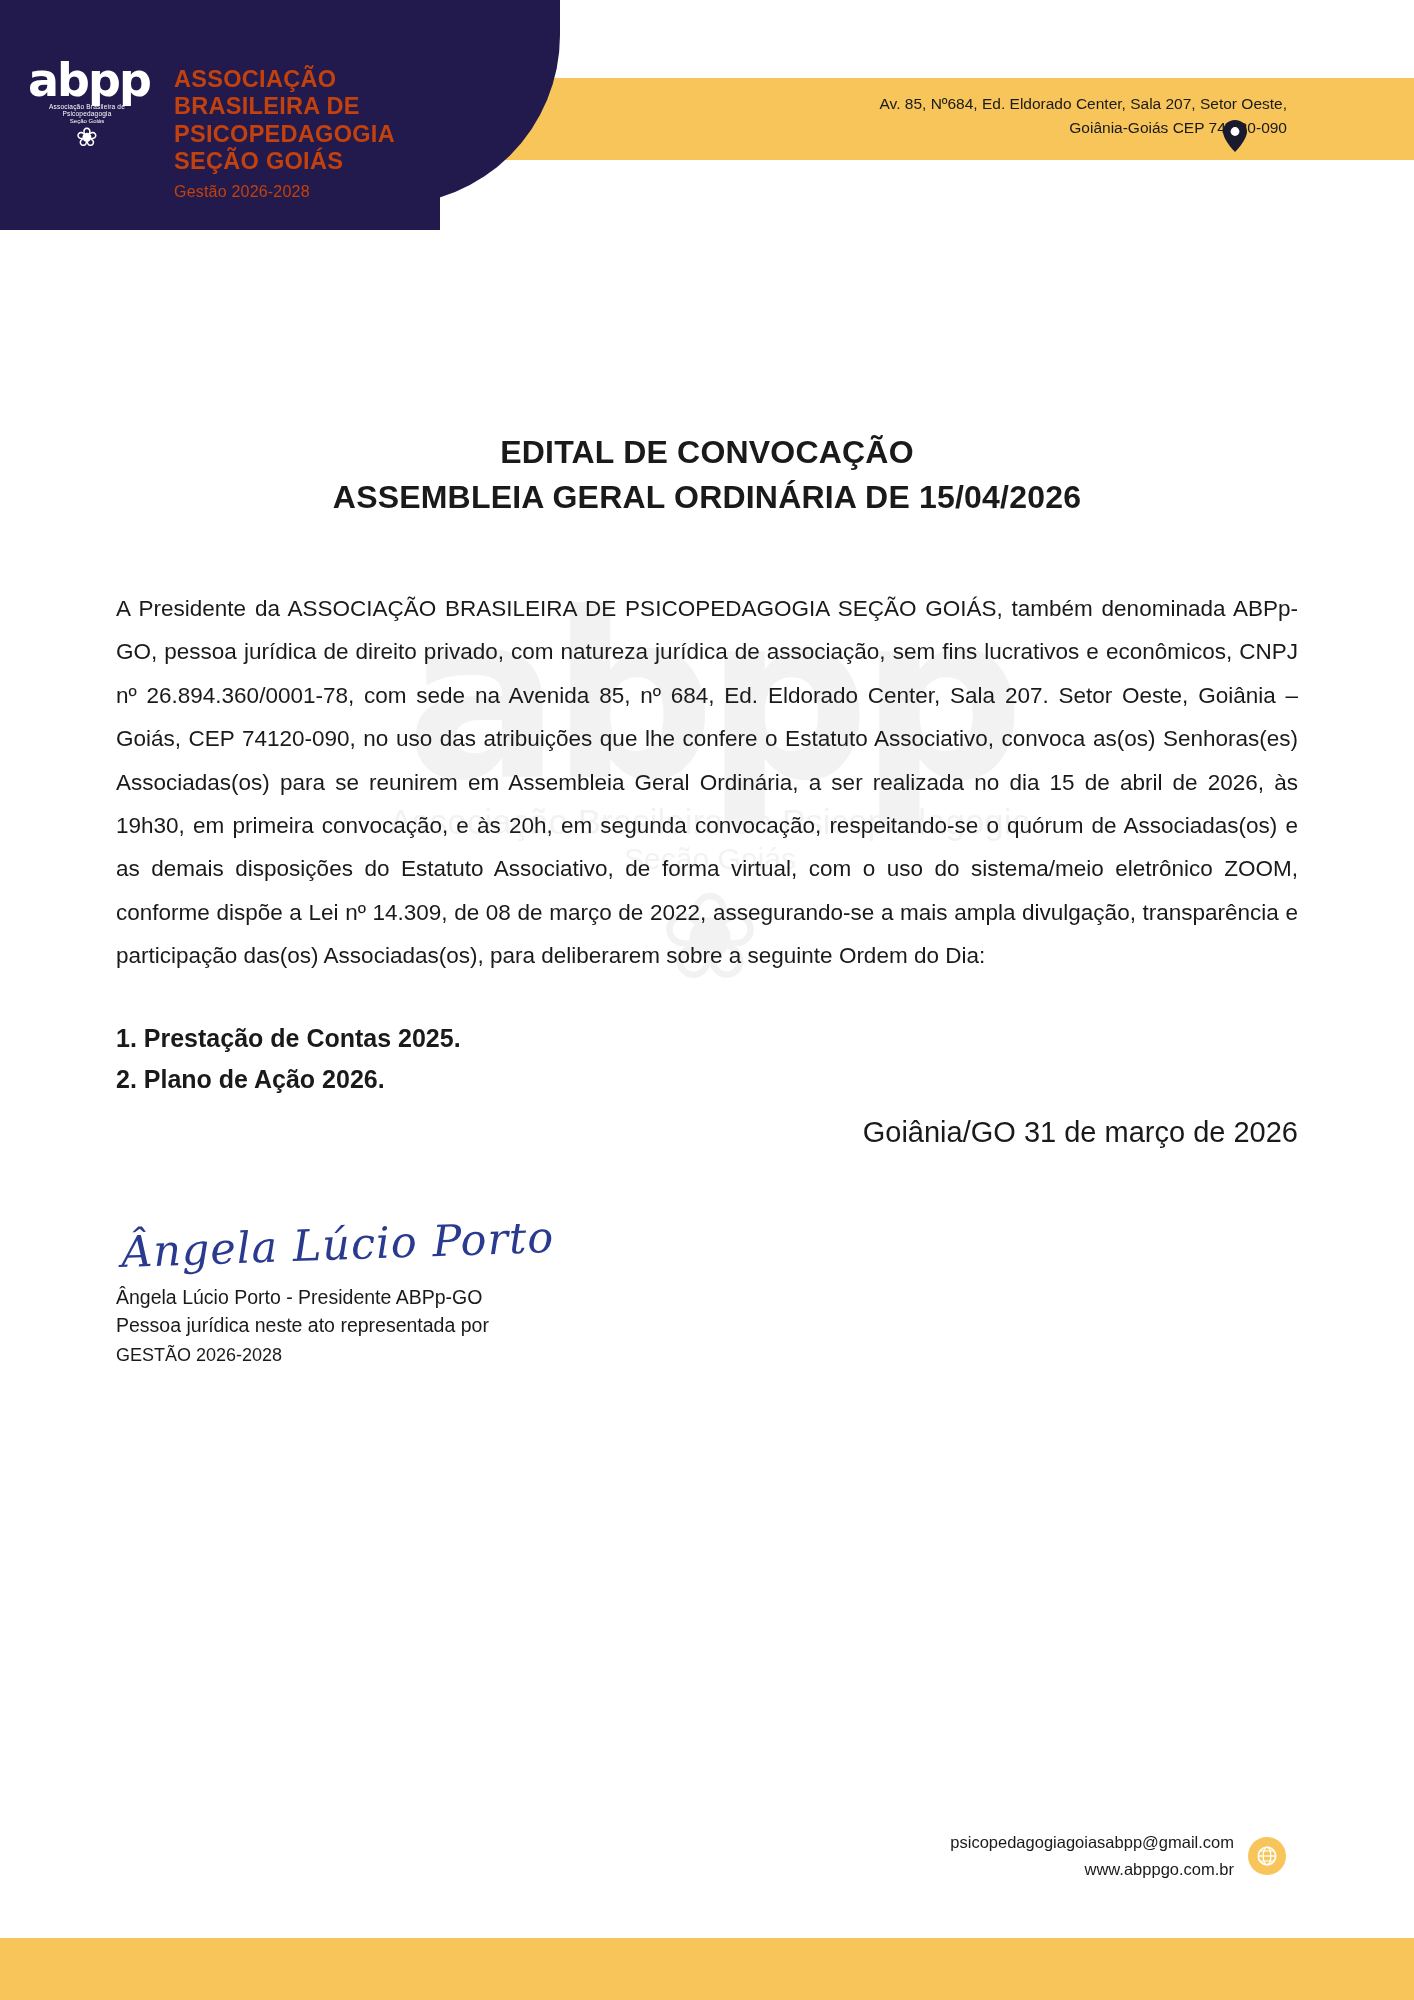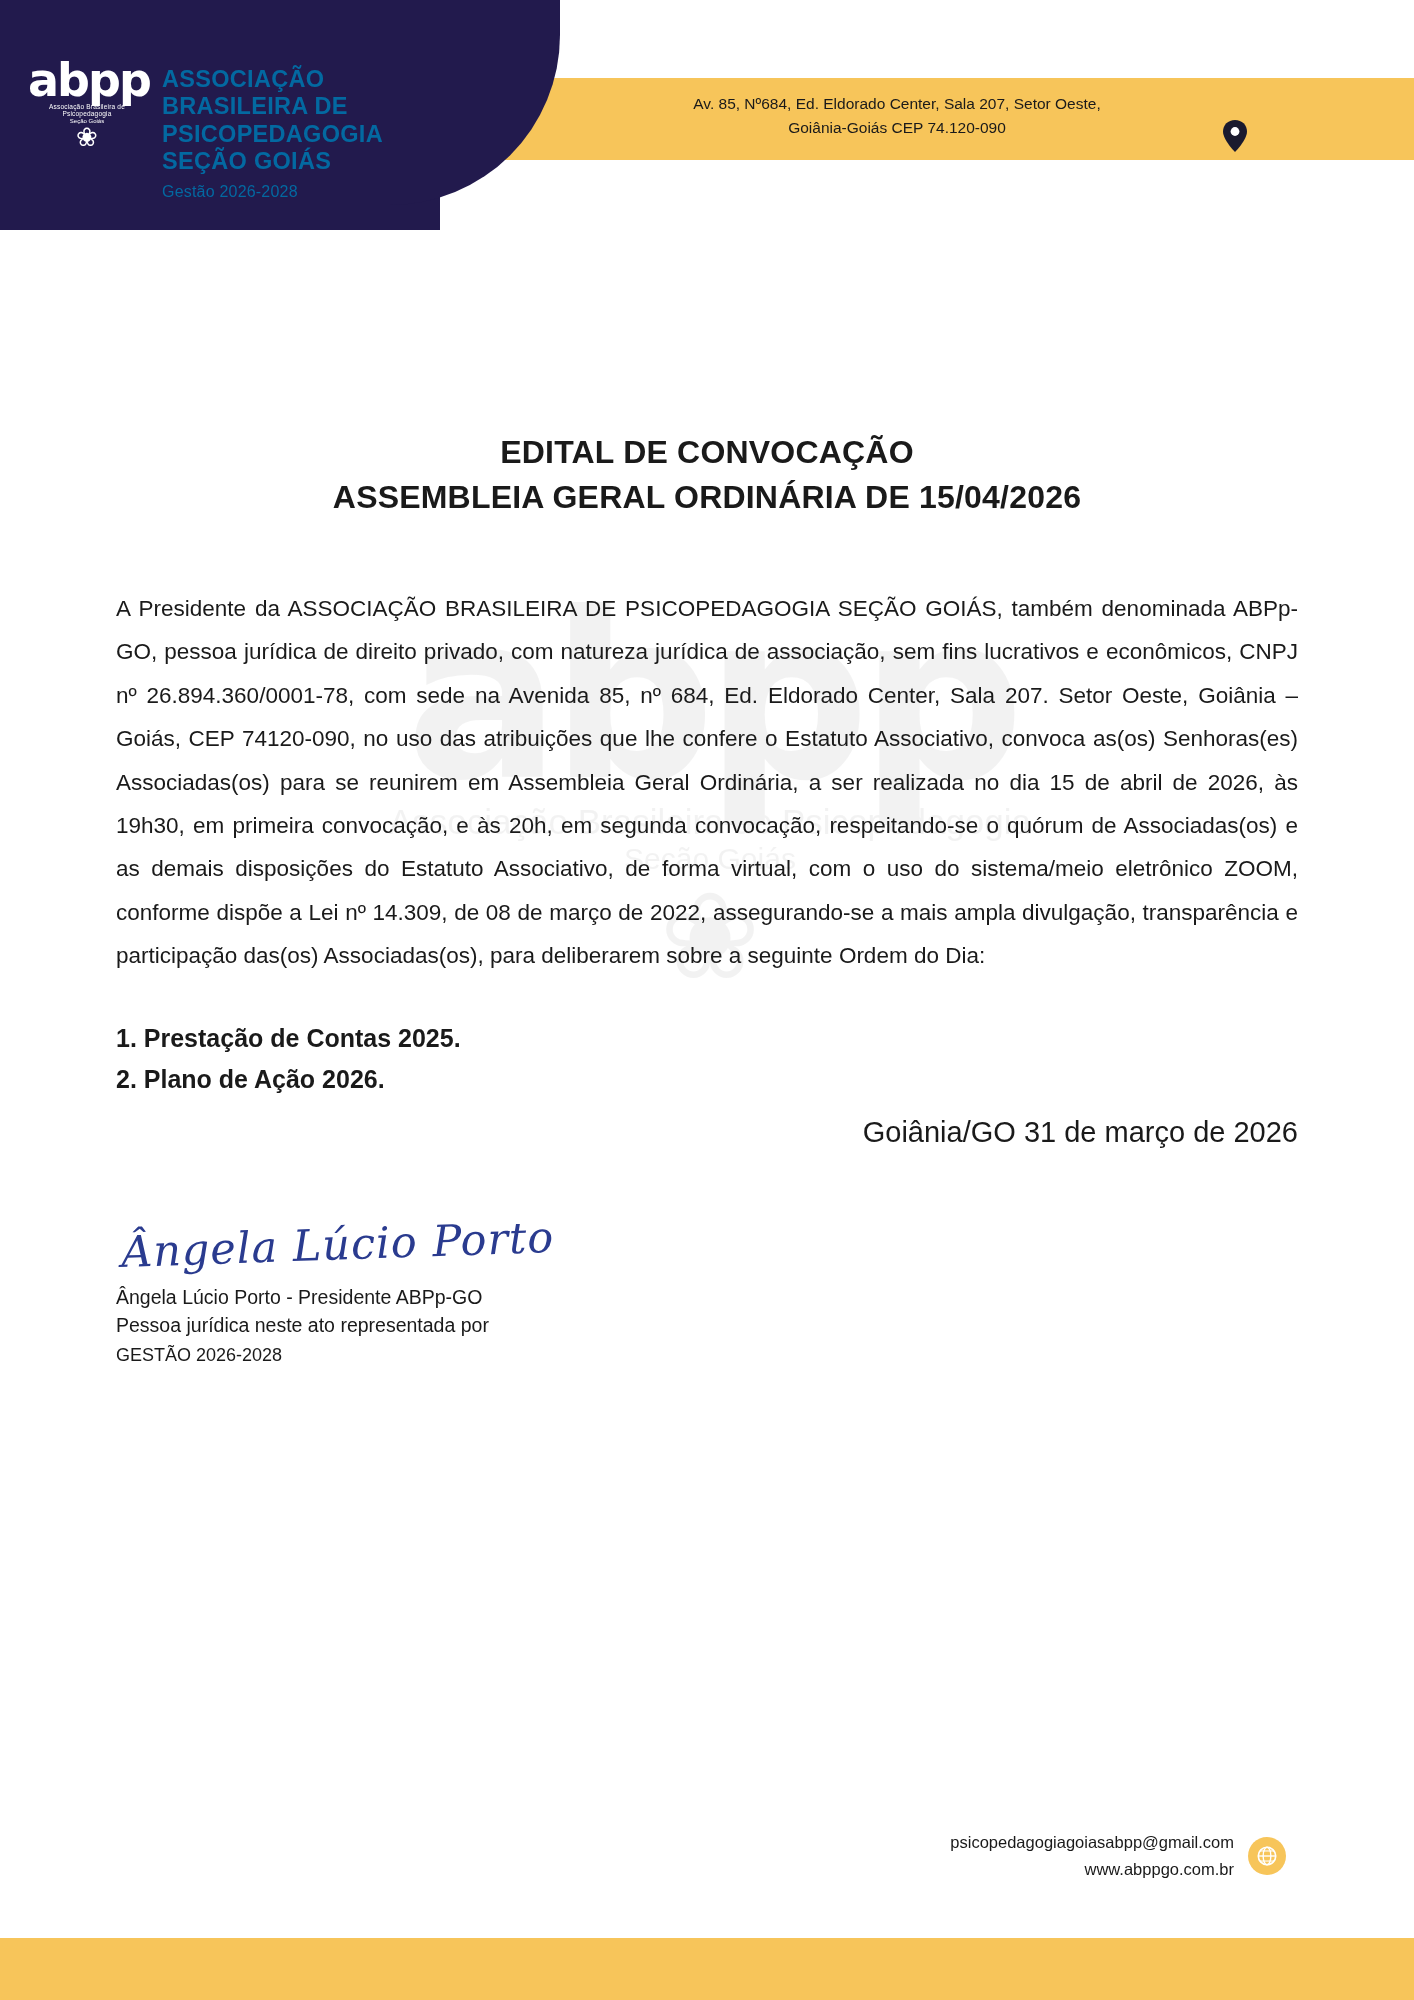--- a/index.html
+++ b/index.html
@@ -78,42 +78,42 @@
     font-size: 6px;
     margin-top: 1px;
   }
   .logo-tree {
     font-size: 26px;
     line-height: 1;
     margin-top: 0px;
     color: #ffffff;
   }
   .logo-text {
-    margin-left: 16px;
+    margin-left: 28px;
     margin-top: 6px;
-    color: #0369a1;
+    color: #c2410c;
   }
   .logo-title {
     font-size: 23.5px;
     font-weight: 700;
     line-height: 1.17;
     letter-spacing: 0.3px;
   }
   .logo-gestao {
     font-size: 16px;
     font-weight: 400;
     margin-top: 7px;
     letter-spacing: 0.2px;
   }
   .addr {
     position: absolute;
     top: 92px;
-    left: 532px;
+    left: 557px;
     width: 730px;
-    text-align: center;
+    text-align: right;
     font-size: 15.5px;
     line-height: 1.55;
     color: #1a1a1a;
     z-index: 6;
   }
   .pin {
     position: absolute;
     top: 120px;
     left: 1222px;
     z-index: 7;

